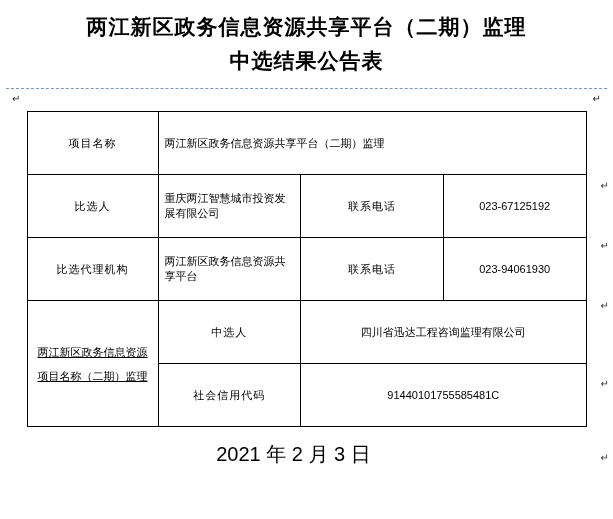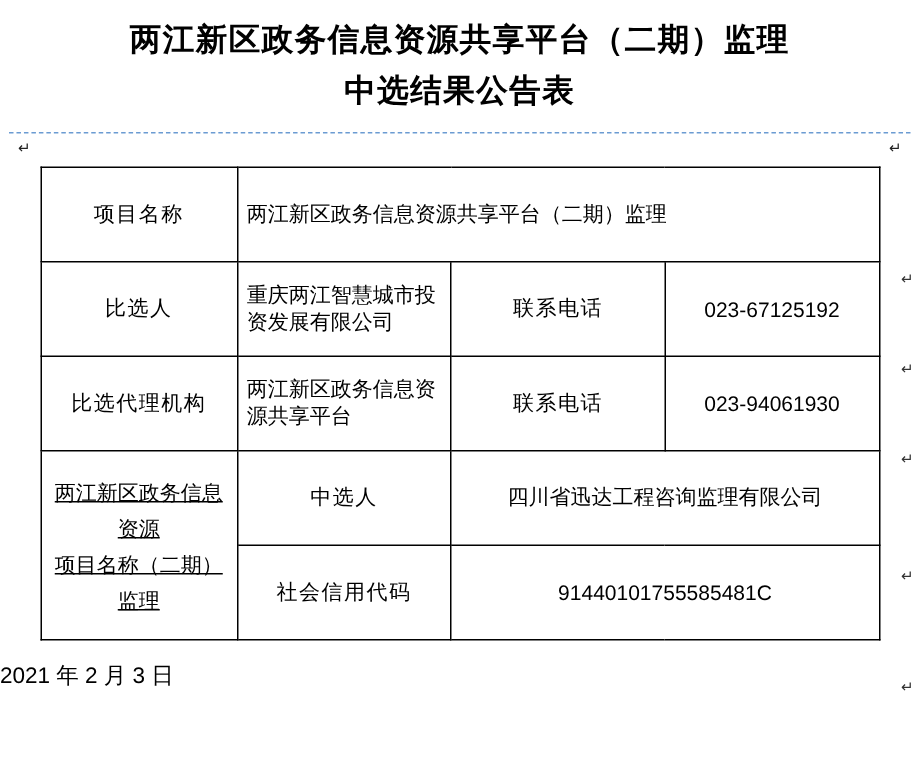--- a/index.html
+++ b/index.html
@@ -51,21 +51,21 @@
 
   table.main {
     border-collapse: collapse;
     margin: 0 auto;
     width: 560px;
     table-layout: fixed;
   }
   table.main td {
     border: 1px solid #000000;
     height: 54px;
-    font-size: 14px;
+    font-size: 11px;
     padding: 4px 6px;
     vertical-align: middle;
   }
   td.label {
     text-align: center;
     letter-spacing: 1px;
   }
   td.value {
     text-align: left;
     padding-left: 14px;
@@ -79,22 +79,22 @@
   }
   .cell-inner {
     display: block;
   }
   .multiline {
     text-align: center;
     line-height: 24px;
   }
   .date-row {
     margin: 14px 26px 0 0;
-    text-align: left;
-    font-size: 15px;
+    text-align: center;
+    font-size: 20px;
   }
   .side-mark {
     position: absolute;
     font-size: 10px;
     color: #333;
   }
   .sm3 { right: 4px; top: 180px; }
   .sm4 { right: 4px; top: 240px; }
   .sm5 { right: 4px; top: 300px; }
   .sm6 { right: 4px; top: 378px; }

